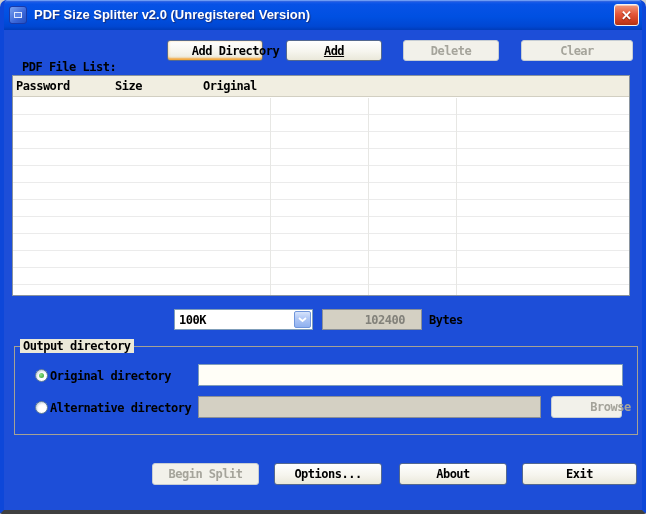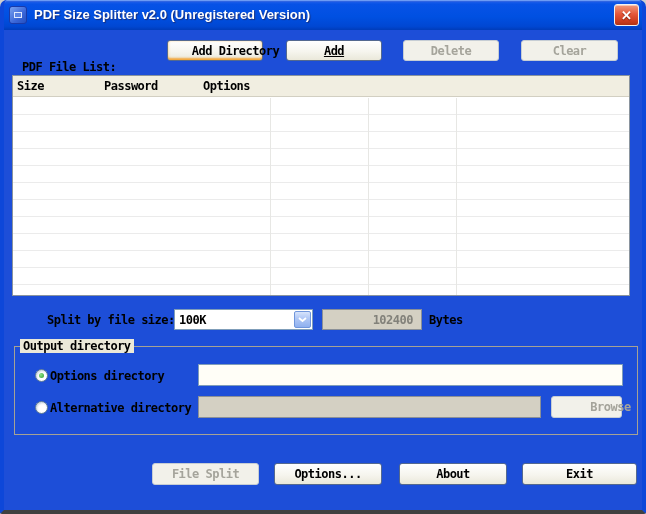--- a/index.html
+++ b/index.html
@@ -93,21 +93,21 @@
   }
   #size-combo .val{position:absolute;left:4px;top:3px;}
   #combo-arrow{
     position:absolute;right:1px;top:1px;width:17px;height:17px;border-radius:2px;
     background:linear-gradient(180deg,#d7e4fb 0%,#b2c9f6 40%,#8fb0ef 100%);
     border:1px solid #7096dc;
     display:flex;align-items:center;justify-content:center;
   }
   .field{
     position:absolute;background:#fffef7;border:1px solid #7f9db9;
-    display:flex;align-items:center;padding:0 8px;overflow:hidden;
+    display:flex;align-items:center;padding:0 16px;overflow:hidden;
   }
   .field.disabled{background:#d4d0c3;border:1px solid #8b9097;}
   #bytes-field{left:318px;top:309px;width:100px;height:21px;justify-content:flex-end;}
   #bytes-field .t{color:#82817a;}
   #bytes-label{position:absolute;left:425px;top:313px;}
   
   #output-group{
     position:absolute;left:10px;top:346px;width:624px;height:89px;
     border:1px solid #a6a294;
   }
@@ -132,21 +132,21 @@
   #browse-btn{left:536px;top:49px;width:71px;height:22px;padding-left:48px;}
   
   #begin-split-btn{left:148px;top:463px;width:107px;}
   #options-btn{left:270px;top:463px;width:108px;}
   #about-btn{left:395px;top:463px;width:108px;text-align:center;}
   #exit-btn{left:518px;top:463px;width:115px;}
   
   #add-directory-btn{left:163px;top:40px;width:96px;padding-left:41px;}
   #add-btn{left:282px;top:40px;width:96px;text-decoration:underline;}
   #delete-btn{left:399px;top:40px;width:96px;}
-  #clear-btn{left:517px;top:40px;width:97px;}
+  #clear-btn{left:517px;top:40px;width:112px;}
 </style>
 </head>
 <body>
 
 <div id="window">
 
   <div id="titlebar">
     <div id="app-icon">
         <div class="pane"></div>
       </div>
@@ -165,71 +165,70 @@
   <div class="btn disabled" id="delete-btn">
     <span class="t">Delete</span>
   </div>
   <div class="btn disabled" id="clear-btn">
     <span class="t">Clear</span>
   </div>
 
   <div class="t" id="file-list-label">PDF File List:</div>
   <div id="file-table">
     <div id="file-table-header">
+      <div class="hcell c1">
+          <span class="t">Password</span>
+        </div>
       <div class="hcell c2">
           <span class="t">Size</span>
         </div>
-      <div class="hcell c1">
-          <span class="t">Password</span>
-        </div>
       <div class="hcell c3">
-          <span class="t">Options</span>
+          <span class="t">Original</span>
         </div>
     </div>
     <div id="file-table-body"></div>
     <div class="vline v0"></div>
     <div class="vline v1"></div>
     <div class="vline v2"></div>
   </div>
 
-  <div class="t" id="split-label">Split by file size:</div>
   <div id="size-combo">
     <span class="t val">100K</span>
     <div id="combo-arrow">
       <svg width="9" height="6" viewBox="0 0 9 6">
           <path d="M1 1l3.5 3L8 1" stroke="#ffffff" stroke-width="1.8" fill="none"></path>
         </svg>
     </div>
   </div>
   <div class="field disabled" id="bytes-field">
     <span class="t">102400</span>
   </div>
   <div class="t" id="bytes-label">Bytes</div>
 
   <div id="output-group">
     <span class="t" id="output-group-label">Output directory</span>
 
     <div class="radio selected" id="radio-original"></div>
-    <span class="t" id="label-original">Options directory</span>
+    <span class="t" id="label-original">Original directory</span>
     <div class="field" id="field-original">
       <span class="t"></span>
     </div>
 
     <div class="radio" id="radio-alternative"></div>
     <span class="t" id="label-alternative">Alternative directory</span>
     <div class="field disabled" id="field-alternative">
       <span class="t"></span>
     </div>
     <div class="btn big disabled" id="browse-btn">
       <span class="t">Browse</span>
     </div>
   </div>
 
   <div class="btn big disabled" id="begin-split-btn">
-    <span class="t">File Split</span>
+    <span class="t">Begin Split</span>
   </div>
   <div class="btn big" id="options-btn">
     <span class="t">Options...</span>
   </div>
   <div class="btn big" id="about-btn">
     <span class="t">About</span>
   </div>
   <div class="btn big" id="exit-btn">
     <span class="t">Exit</span>
   </div>

